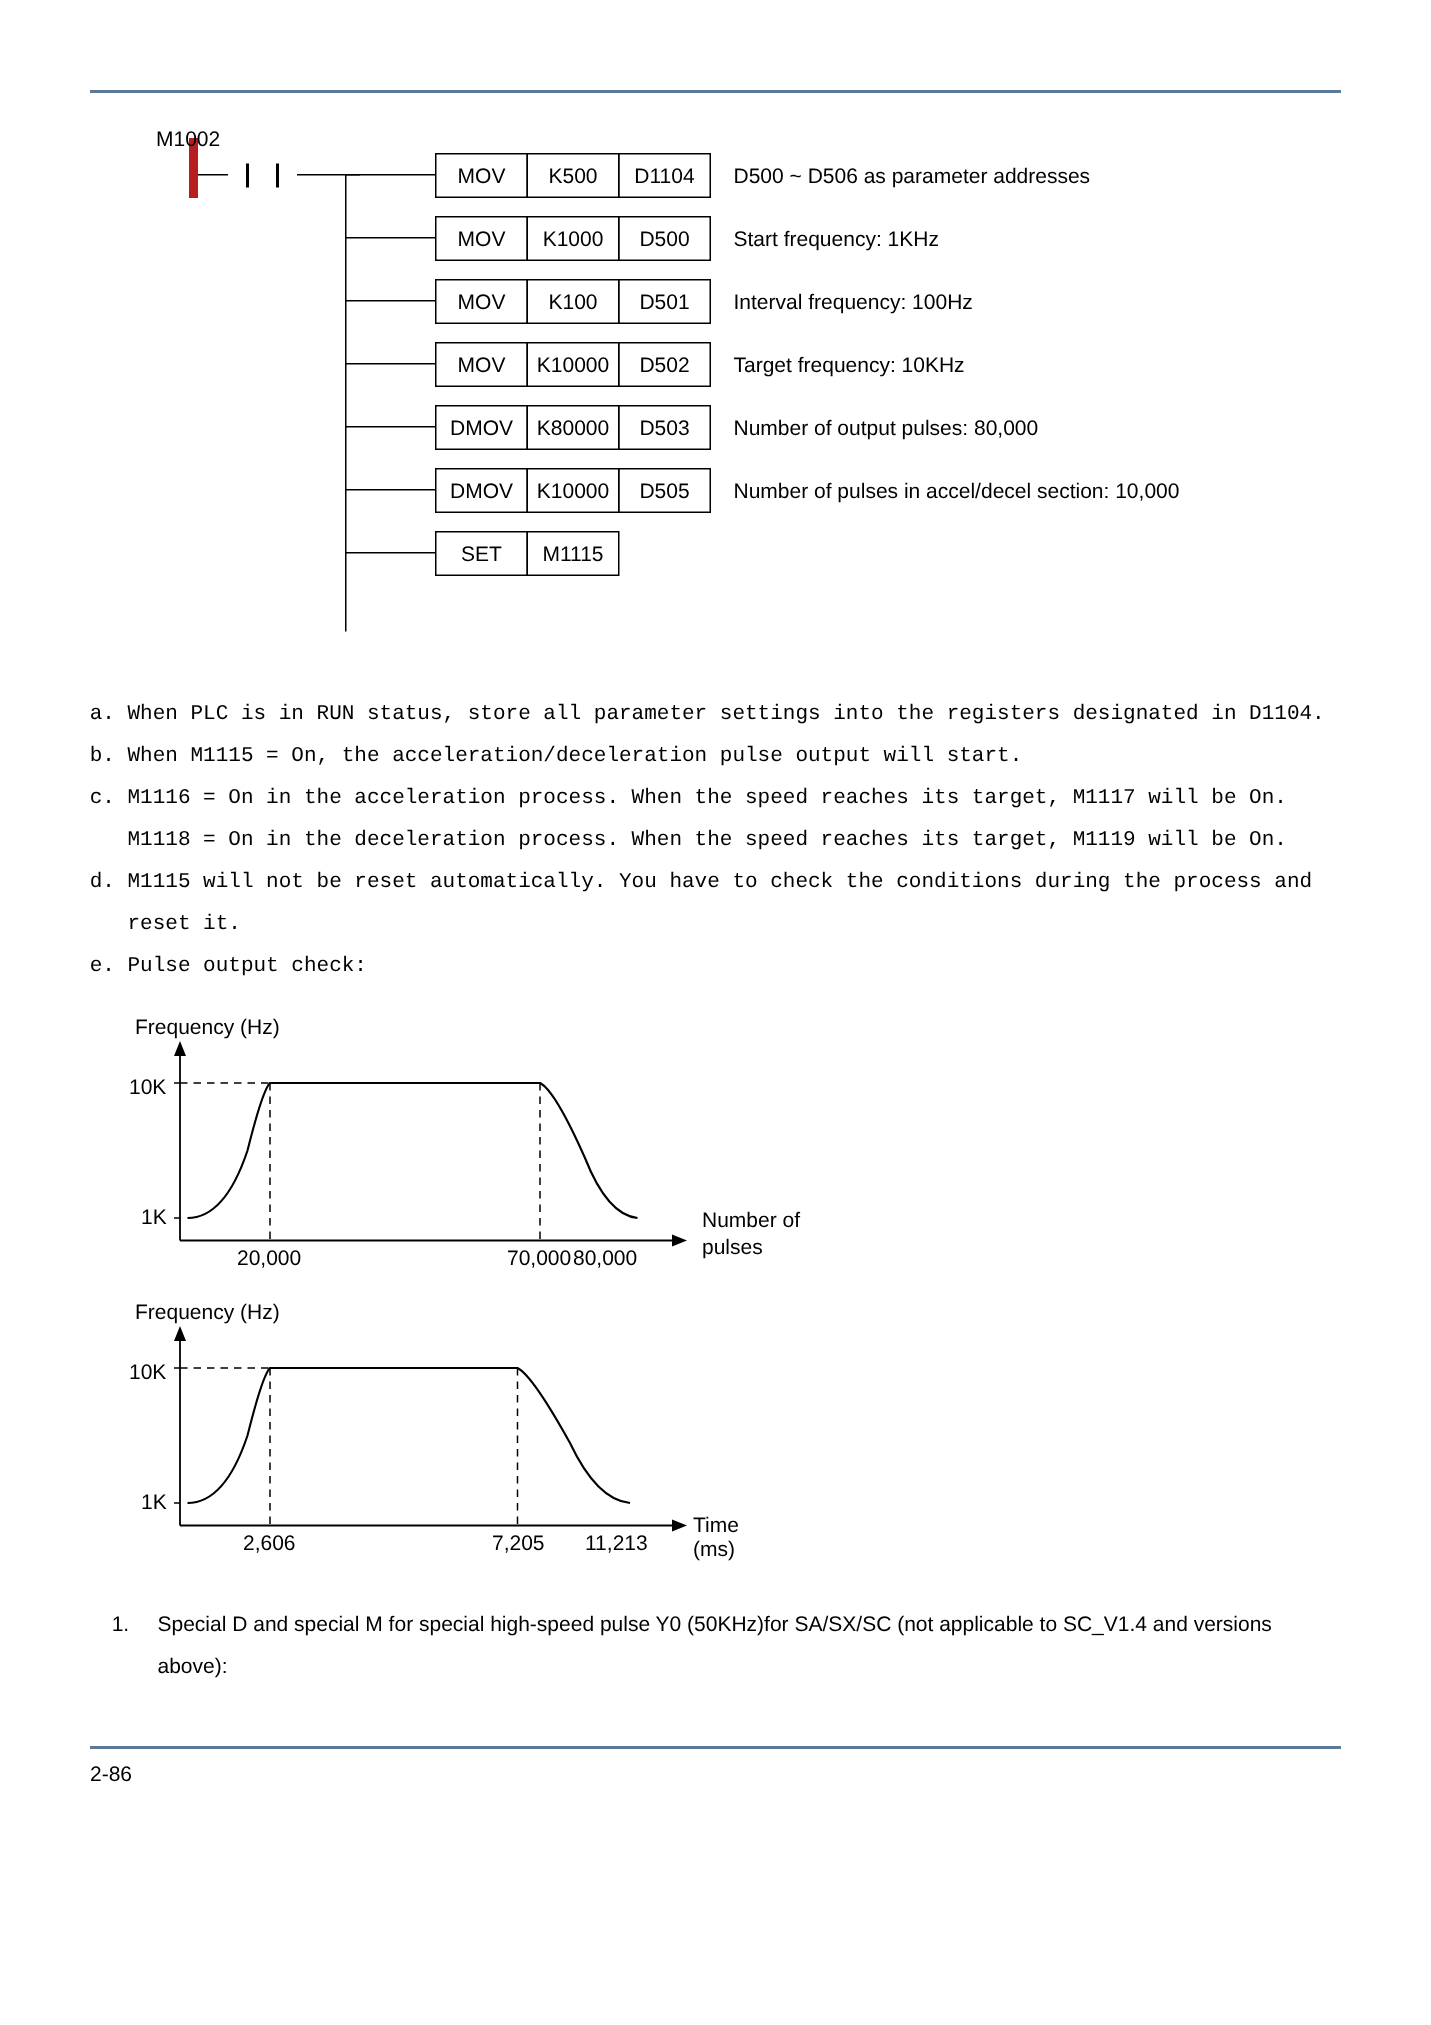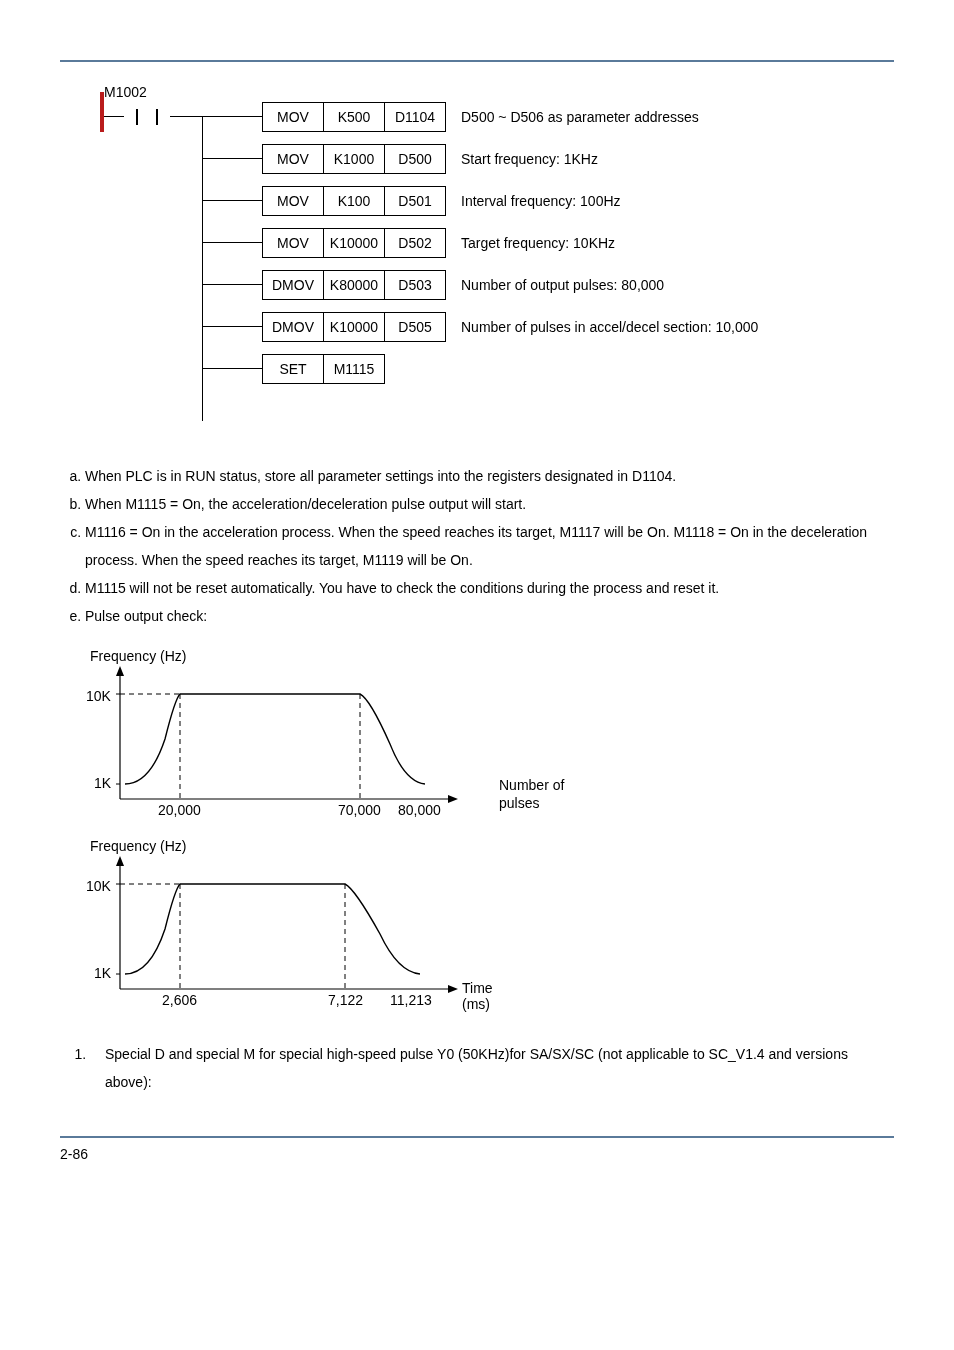--- a/index.html
+++ b/index.html
@@ -21,22 +21,23 @@
     position: relative;
     margin-bottom: 30px;
   }
   .ladder-label {
     position: absolute;
     top: -8px;
     left: 4px;
     font-size: 14px;
   }
   .ladder-left-rail {
-    border-left: 4px solid #b91c1c;
+    border-left: 6px solid #b91c1c;
     padding-top: 10px;
+    margin-left: 26px;
   }
   .contact {
     display: inline-block;
     width: 30px;
     height: 16px;
     position: relative;
     margin: 0 8px;
   }
   .contact::before, .contact::after {
     content: "";
@@ -83,20 +84,21 @@
     top: 14px;
     height: 305px;
   }
   .stub { width: 60px; border-top:1px solid #000; height:1px; display:inline-block; }
   .stub-short { width: 20px; border-top:1px solid #000; height:1px; display:inline-block; }
 
   ol.alpha {
     list-style-type: lower-alpha;
     padding-left: 25px;
     margin: 0 0 20px 0;
+    font-family: Liberation Mono, monospace;
   }
   ol.alpha li {
     line-height: 2;
     font-size: 14px;
   }
 
   .chart-wrap {
     margin-left: 20px;
     margin-bottom: 20px;
   }
@@ -249,22 +251,22 @@
       <line x1="40" y1="30" x2="100" y2="30" stroke="#000" stroke-dasharray="5,4"></line>
       <line x1="100" y1="30" x2="100" y2="135" stroke="#000" stroke-dasharray="5,4"></line>
       <line x1="280" y1="30" x2="280" y2="135" stroke="#000" stroke-dasharray="5,4"></line>
 
       <path d="M 45 120 Q 70 120 85 75 Q 95 35 100 30 L 280 30 Q 290 35 310 80 Q 325 118 345 120" stroke="#000" fill="none" stroke-width="1.4"></path>
     </svg>
     <div class="axis-label" style="top:38px; left:6px;">10K</div>
     <div class="axis-label" style="top:125px; left:14px;">1K</div>
     <div class="axis-label" style="top:152px; left:78px;">20,000</div>
     <div class="axis-label" style="top:152px; left:258px;">70,000</div>
-    <div class="axis-label" style="top:152px; left:318px;">80,000</div>
-    <div class="axis-label" style="top:126px; left:388px; width:70px; line-height:1.3;margin-left:31px;">Number of pulses</div>
+    <div class="axis-label" style="top:152px; left:302px;">80,000</div>
+    <div class="axis-label" style="top:126px; left:388px; width:70px; line-height:1.3;">Number of pulses</div>
   </div>
 </div>
 
 <div class="chart-wrap">
   <div class="chart">
     <div class="chart-title">Frequency (Hz)</div>
     <svg width="400" height="160" viewBox="0 0 400 160">
       <line x1="40" y1="10" x2="40" y2="135" stroke="#000" stroke-width="1.2"></line>
       <polygon points="40,2 36,12 44,12" fill="#000"></polygon>
       <line x1="40" y1="135" x2="370" y2="135" stroke="#000" stroke-width="1.2"></line>
@@ -272,21 +274,21 @@
       <line x1="36" y1="30" x2="40" y2="30" stroke="#000"></line>
       <line x1="36" y1="120" x2="40" y2="120" stroke="#000"></line>
       <line x1="40" y1="30" x2="100" y2="30" stroke="#000" stroke-dasharray="5,4"></line>
       <line x1="100" y1="30" x2="100" y2="135" stroke="#000" stroke-dasharray="5,4"></line>
       <line x1="265" y1="30" x2="265" y2="135" stroke="#000" stroke-dasharray="5,4"></line>
       <path d="M 45 120 Q 70 120 85 75 Q 95 35 100 30 L 265 30 Q 275 35 300 80 Q 318 118 340 120" stroke="#000" fill="none" stroke-width="1.4"></path>
     </svg>
     <div class="axis-label" style="top:38px; left:6px;">10K</div>
     <div class="axis-label" style="top:125px; left:14px;">1K</div>
     <div class="axis-label" style="top:152px; left:82px;">2,606</div>
-    <div class="axis-label" style="top:152px; left:248px;">7,122</div>
+    <div class="axis-label" style="top:152px; left:248px;">7,205</div>
     <div class="axis-label" style="top:152px; left:310px;">11,213</div>
     <div class="axis-label" style="top:140px; left:382px;">Time (ms)</div>
   </div>
 </div>
 
 <div class="section-heading">
 </div>
 
 <ol class="num">
   <li>Special D and special M for special high-speed pulse Y0 (50KHz)for SA/SX/SC (not applicable to SC_V1.4 and versions above):</li>

